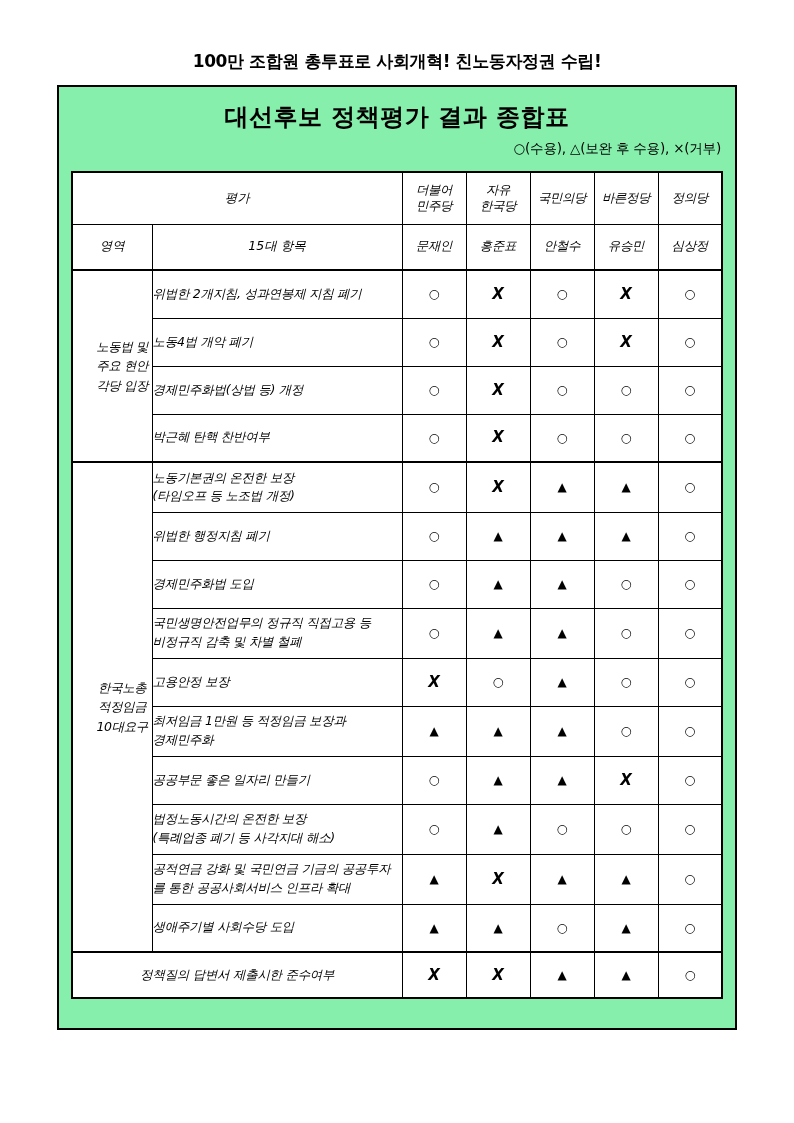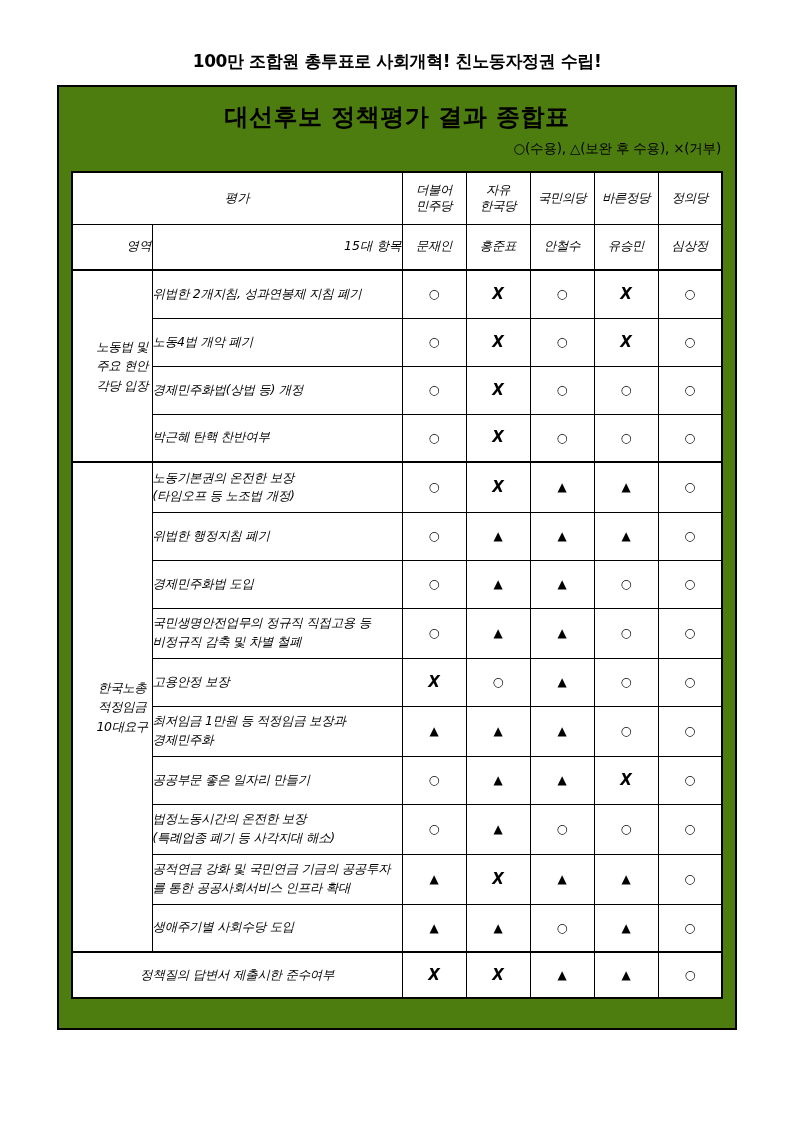--- a/index.html
+++ b/index.html
@@ -41,21 +41,21 @@
 
   
   .frame {
     position: absolute;
     left: 57px;
     top: 85px;
     width: 680px;
     height: 945px;
     border: 2.5px solid #000;
     box-sizing: border-box;
-    background: #4d7c0f;
+    background: #86efac;
   }
 
   .doc-title {
     margin-top: 14px;
     text-align: center;
     font-size: 24px;
     font-weight: bold;
     letter-spacing: 0.5px;
   }
 
@@ -106,21 +106,21 @@
   .h-party {
     height: 52px;
     text-align: center;
     font-size: 12px;
     line-height: 1.3;
     letter-spacing: -0.5px;
   }
   .h-party .pl { display: block; }
   .h-sub {
     height: 46px;
-    text-align: right;
+    text-align: center;
     font-size: 13px;
   }
   .h-cand {
     height: 46px;
     text-align: center;
     font-size: 13.5px;
     font-weight: bold;
     letter-spacing: -0.3px;
   }
 

